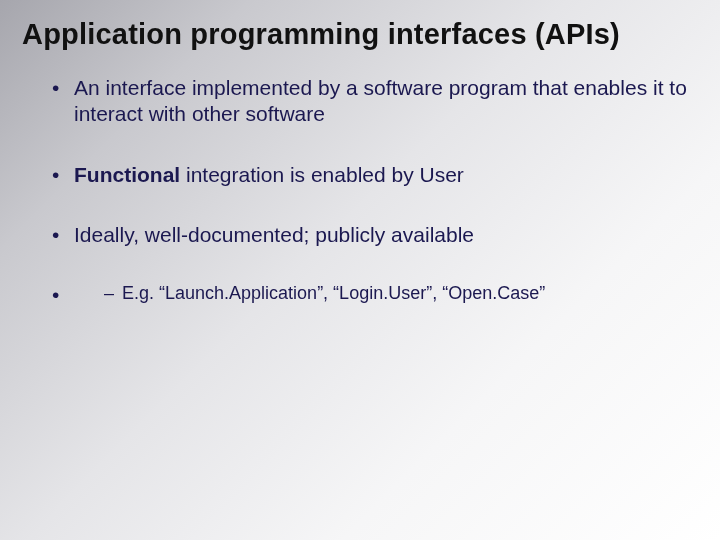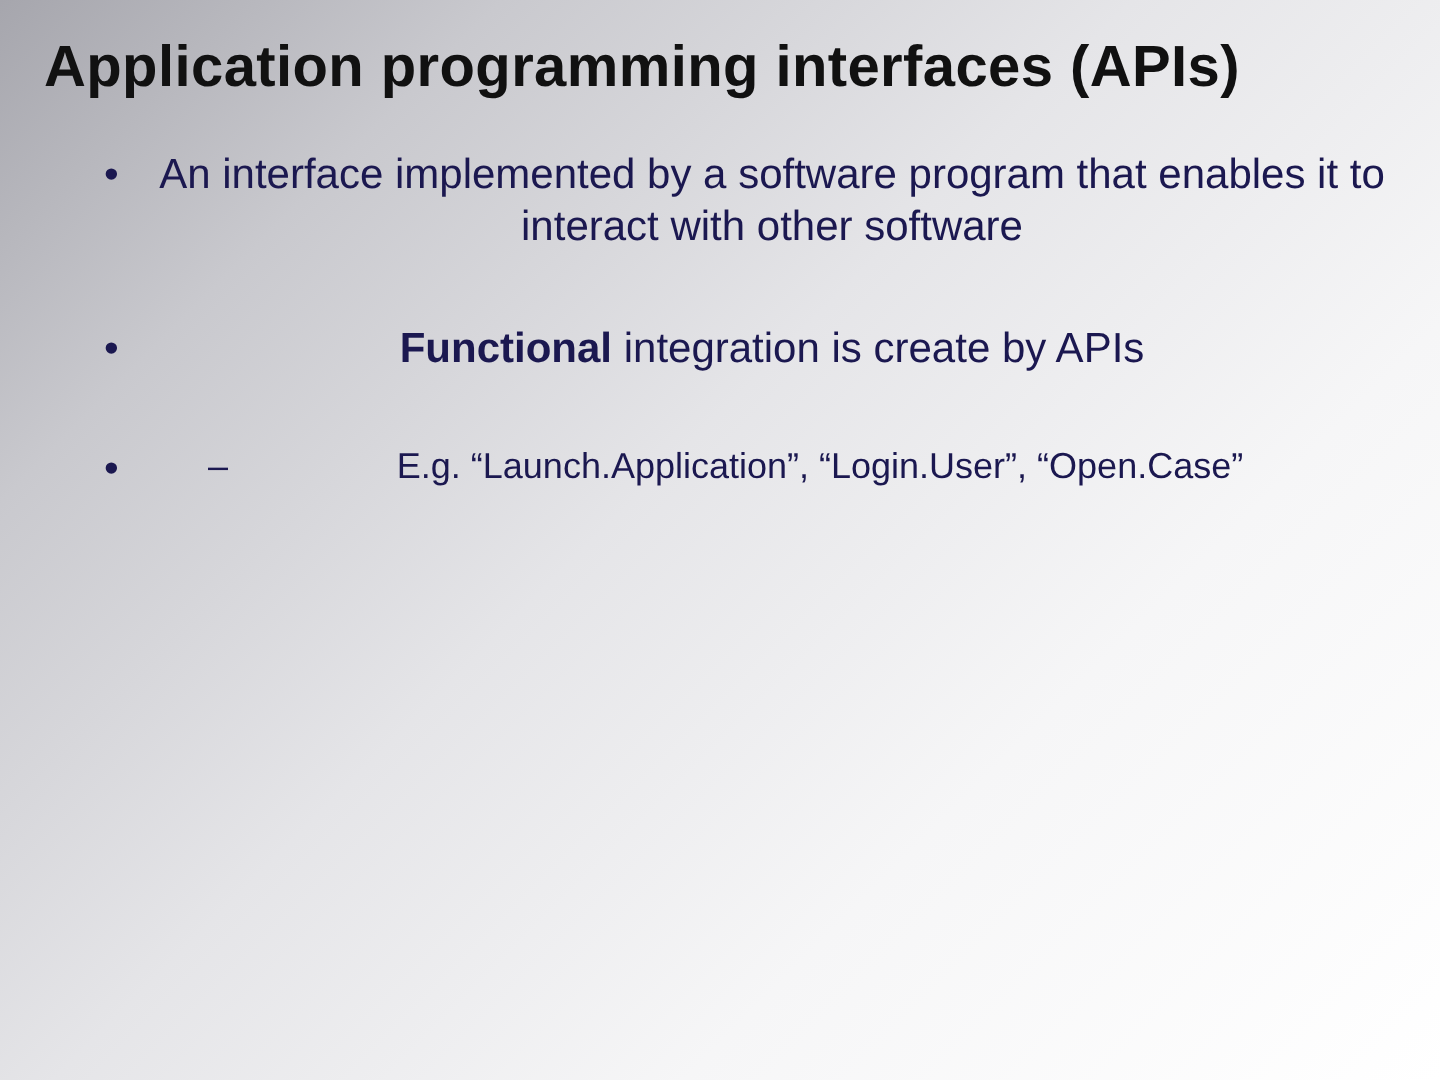--- a/index.html
+++ b/index.html
@@ -31,21 +31,20 @@
     padding: 0 0 0 30px;
     margin: 0;
   }
   ul.top > li {
     position: relative;
     font-size: 21px;
     line-height: 1.25;
     margin-bottom: 34px;
     color: #1b1850;
     padding-left: 22px;
-    text-align: center;
   }
   ul.top > li::before {
     content: "•";
     position: absolute;
     left: 0;
     top: 0;
     color: #1b1850;
     font-size: 21px;
   }
   ul.top > li:last-of-type {
@@ -76,21 +75,24 @@
 <body>
 
 <div class="slide">
   <h1 class="title">Application programming interfaces (APIs)</h1>
 
   <ul class="top">
     <li>
       <span>An interface implemented by a software program that enables it to interact with other software</span>
     </li>
     <li>
-      <span class="bold">Functional</span><span> integration is create by APIs</span>
+      <span class="bold">Functional</span><span> integration is enabled by User</span>
+    </li>
+    <li>
+      <span>Ideally, well-documented; publicly available</span>
     </li>
     <li>
       <ul class="sub">
         <li>
           <span>E.g. “Launch.Application”, “Login.User”, “Open.Case”</span>
         </li>
       </ul>
     </li>
   </ul>
 </div>

